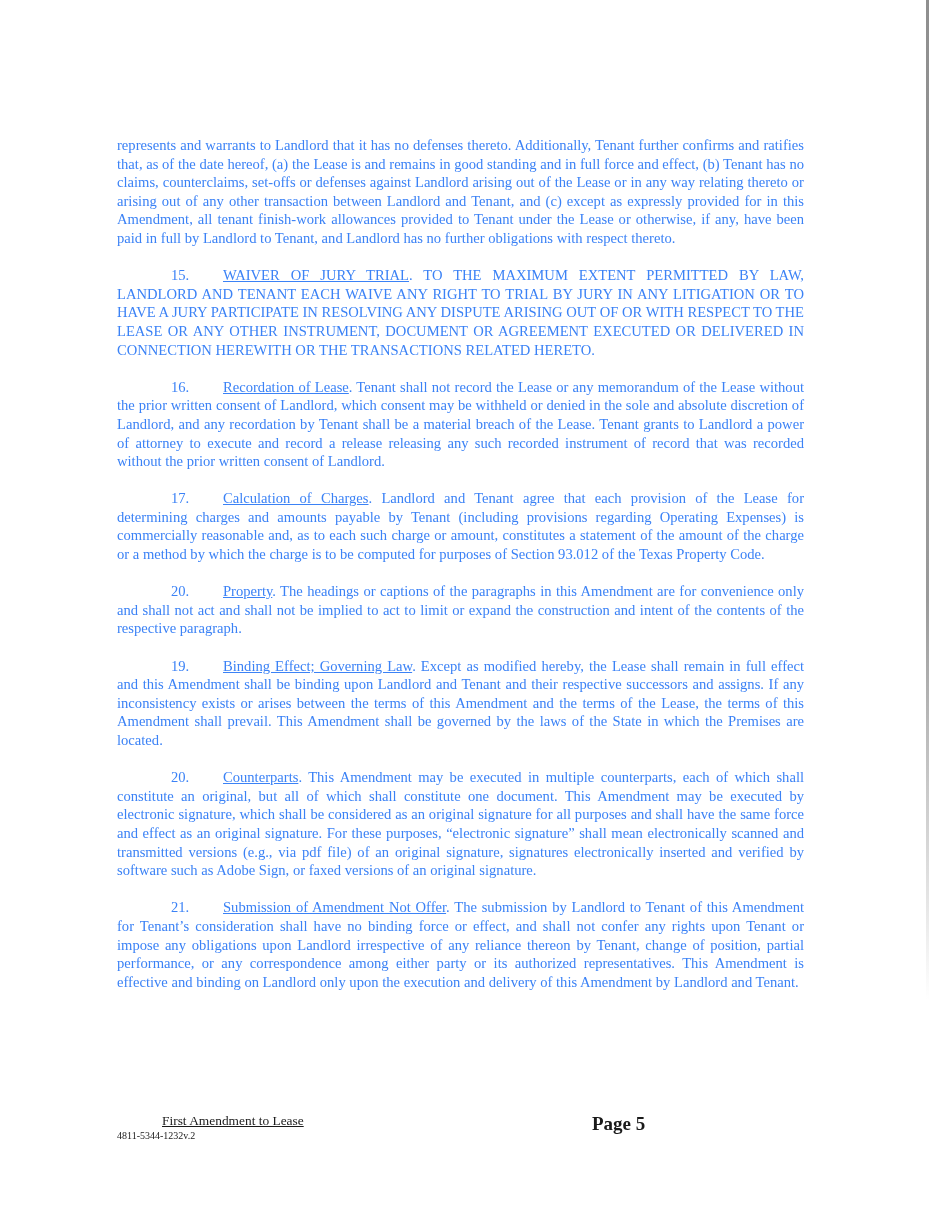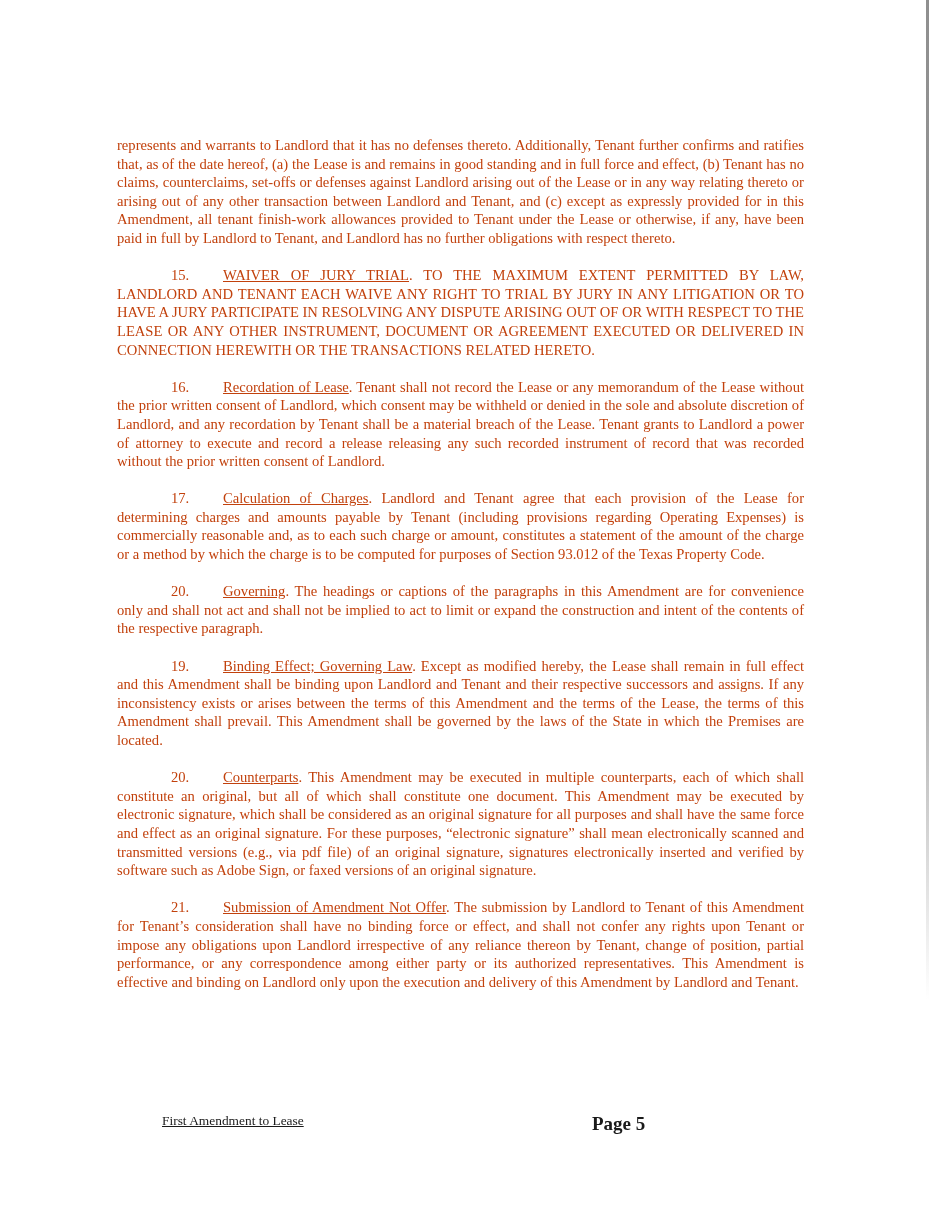--- a/index.html
+++ b/index.html
@@ -4,21 +4,21 @@
   <style>
     html, body { margin: 0; padding: 0; background: #ffffff; }
     body { width: 934px; height: 1210px; position: relative; overflow: hidden; }
     .page-edge {
       position: absolute; left: 926px; top: 0; width: 3px; height: 1000px;
       background: linear-gradient(to bottom, #8f8f8f 0%, #9a9a9a 60%, #d8d8d8 85%, rgba(255,255,255,0) 100%);
     }
     .content {
       position: absolute; left: 117px; top: 136px; width: 687px;
       font-family: "Liberation Serif", serif; font-size: 14.6px; line-height: 18.6px;
-      color: #c2410c; text-align: justify;
+      color: #3b82f6; text-align: justify;
     }
     .para { margin: 0 0 18.6px 0; }
     .para .num { display: inline-block; width: 52px; padding-left: 54px; }
     .para .heading { font-weight: normal; text-decoration: underline; }
     .caps { letter-spacing: 0; }
     .footer {
       position: absolute; left: 117px; top: 1113px; width: 687px;
       font-family: "Liberation Serif", serif; color: #1a1a1a;
     }
     .footer-title { font-size: 13.4px; text-decoration: underline; margin-left: 45px; }
@@ -32,25 +32,26 @@
 
 <div class="content">
   <p class="para">represents and warrants to Landlord that it has no defenses thereto.  Additionally, Tenant further confirms and ratifies that, as of the date hereof, (a) the Lease is and remains in good standing and in full force and effect, (b) Tenant has no claims, counterclaims, set-offs or defenses against Landlord arising out of the Lease or in any way relating thereto or arising out of any other transaction between Landlord and Tenant, and (c) except as expressly provided for in this Amendment, all tenant finish-work allowances provided to Tenant under the Lease or otherwise, if any, have been paid in full by Landlord to Tenant, and Landlord has no further obligations with respect thereto.</p>
 
   <p class="para caps"><span class="num">15.</span><span class="heading">WAIVER OF JURY TRIAL</span><span>.  TO THE MAXIMUM EXTENT PERMITTED BY LAW, LANDLORD AND TENANT EACH WAIVE ANY RIGHT TO TRIAL BY JURY IN ANY LITIGATION OR TO HAVE A JURY PARTICIPATE IN RESOLVING ANY DISPUTE ARISING OUT OF OR WITH RESPECT TO THE LEASE OR ANY OTHER INSTRUMENT, DOCUMENT OR AGREEMENT EXECUTED OR DELIVERED IN CONNECTION HEREWITH OR THE TRANSACTIONS RELATED HERETO.</span></p>
 
   <p class="para"><span class="num">16.</span><span class="heading">Recordation of Lease</span><span>. Tenant shall not record the Lease or any memorandum of the Lease without the prior written consent of Landlord, which consent may be withheld or denied in the sole and absolute discretion of Landlord, and any recordation by Tenant shall be a material breach of the Lease. Tenant grants to Landlord a power of attorney to execute and record a release releasing any such recorded instrument of record that was recorded without the prior written consent of Landlord.</span></p>
 
   <p class="para"><span class="num">17.</span><span class="heading">Calculation of Charges</span><span>.  Landlord and Tenant agree that each provision of the Lease for determining charges and amounts payable by Tenant (including provisions regarding Operating Expenses) is commercially reasonable and, as to each such charge or amount, constitutes a statement of the amount of the charge or a method by which the charge is to be computed for purposes of Section 93.012 of the Texas Property Code.</span></p>
 
-  <p class="para"><span class="num">20.</span><span class="heading">Governing</span><span>.  The headings or captions of the paragraphs in this Amendment are for convenience only and shall not act and shall not be implied to act to limit or expand the construction and intent of the contents of the respective paragraph.</span></p>
+  <p class="para"><span class="num">20.</span><span class="heading">Property</span><span>.  The headings or captions of the paragraphs in this Amendment are for convenience only and shall not act and shall not be implied to act to limit or expand the construction and intent of the contents of the respective paragraph.</span></p>
 
   <p class="para"><span class="num">19.</span><span class="heading">Binding Effect; Governing Law</span><span>.  Except as modified hereby, the Lease shall remain in full effect and this Amendment shall be binding upon Landlord and Tenant and their respective successors and assigns.  If any inconsistency exists or arises between the terms of this Amendment and the terms of the Lease, the terms of this Amendment shall prevail.  This Amendment shall be governed by the laws of the State in which the Premises are located.</span></p>
 
   <p class="para"><span class="num">20.</span><span class="heading">Counterparts</span><span>.  This Amendment may be executed in multiple counterparts, each of which shall constitute an original, but all of which shall constitute one document. This Amendment may be executed by electronic signature, which shall be considered as an original signature for all purposes and shall have the same force and effect as an original signature. For these purposes, “electronic signature” shall mean electronically scanned and transmitted versions (e.g., via pdf file) of an original signature, signatures electronically inserted and verified by software such as Adobe Sign, or faxed versions of an original signature.</span></p>
 
   <p class="para"><span class="num">21.</span><span class="heading">Submission of Amendment Not Offer</span><span>.  The submission by Landlord to Tenant of this Amendment for Tenant’s consideration shall have no binding force or effect, and shall not confer any rights upon Tenant or impose any obligations upon Landlord irrespective of any reliance thereon by Tenant, change of position, partial performance, or any correspondence among either party or its authorized representatives. This Amendment is effective and binding on Landlord only upon the execution and delivery of this Amendment by Landlord and Tenant.</span></p>
 </div>
 
 <div class="footer">
   <div class="footer-title">First Amendment to Lease</div>
   <div class="footer-page">Page 5</div>
+  <div class="footer-docid">4811-5344-1232v.2</div>
 </div>
 
 </body></html>

